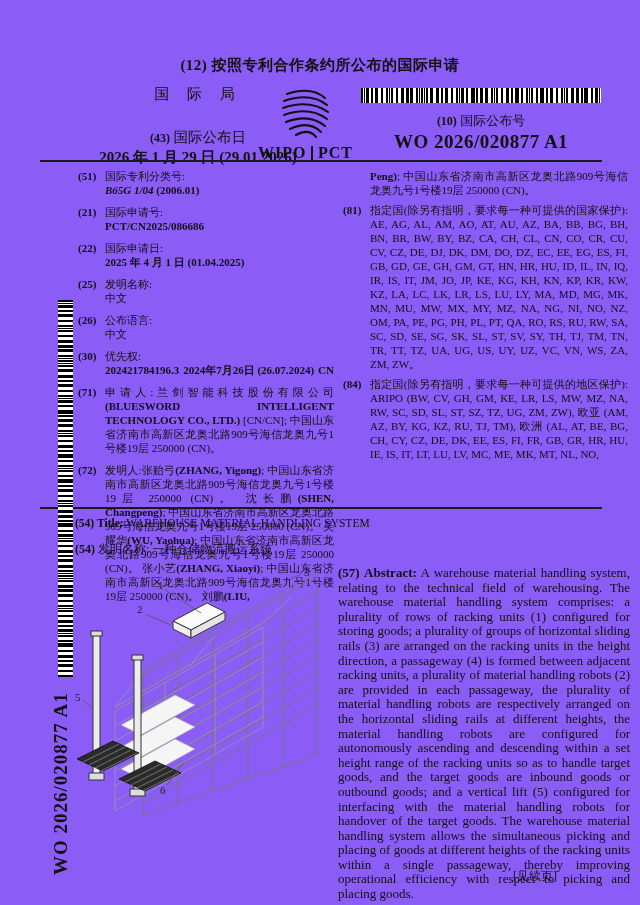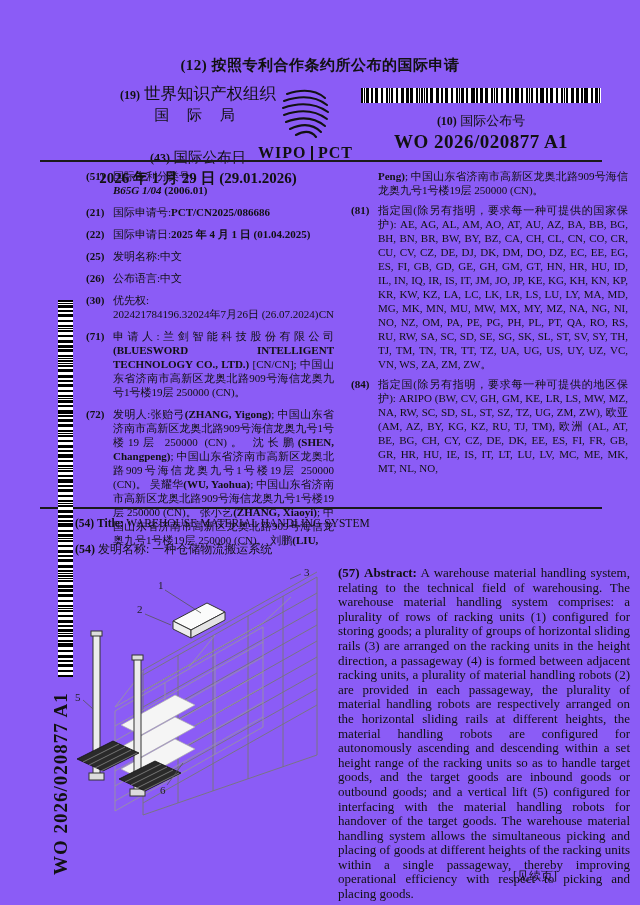--- a/index.html
+++ b/index.html
@@ -32,24 +32,24 @@
   #pubno{font-size:19px;font-weight:bold;letter-spacing:.5px;margin-top:1px;}
   .rule{position:absolute;left:40px;width:562px;height:2px;background:#1a1a1a;}
   #rule1{top:160px;}
   #rule2{top:507px;}
   
   .col{position:absolute;font-size:11px;line-height:14px;}
   #col-left{top:169px;left:78px;width:256px;}
   #col-right{top:169px;left:343px;width:285px;}
   .entry{display:flex;margin-bottom:8px;}
   #col-right .entry{margin-bottom:6px;}
-  .entry .code{font-weight:bold;width:27px;flex:none;margin-left:8px;}
+  .entry .code{font-weight:bold;width:27px;flex:none;}
   .entry .body{flex:1;text-align:justify;}
-  .kv{display:flex;justify-content:flex-start;}
-  .row3{display:flex;justify-content:space-between;font-weight:normal;}
+  .kv{display:flex;justify-content:flex-end;flex-direction:column;}
+  .row3{display:flex;justify-content:space-between;font-weight:bold;}
   
   #title-en{position:absolute;top:517px;left:75px;width:540px;font-size:11.5px;}
   #title-zh{position:absolute;top:541px;left:75px;width:540px;font-size:12px;}
   
   #abstract{position:absolute;top:566px;left:338px;width:292px;font-size:13px;
             line-height:14.6px;text-align:justify;}
   
   #figure{position:absolute;top:563px;left:55px;width:285px;height:275px;}
   
   #barcode-side{position:absolute;left:58px;top:300px;width:15px;height:377px;background-color:#fff;
@@ -64,21 +64,20 @@
   svg text{font-family:"Liberation Serif","DejaVu Serif",serif;font-size:11px;fill:#222;}
 </style>
 </head>
 <body>
 
 <div id="page">
 
   <div id="h12">(12) 按照专利合作条约所公布的国际申请</div>
 
   <div id="hdr-left">
-    <div id="org-line"><span class="code">(19)</span> <span>世界知识产权组织</span></div>
     <div id="org-bureau">国 际 局</div>
     <div id="pubdate-line"><span class="code">(43)</span> <span>国际公布日</span></div>
     <div id="pubdate">2026 年 1 月 29 日 (29.01.2026)</div>
   </div>
 
   <div id="logo">
     <svg width="62" height="50" viewBox="0 0 62 50">
       <g fill="none" stroke="#111" stroke-width="2.1" stroke-linecap="round">
         <path d="M14 6 Q 38 -2 52 10"></path>
         <path d="M11 13 Q 37 4 54 17"></path>

